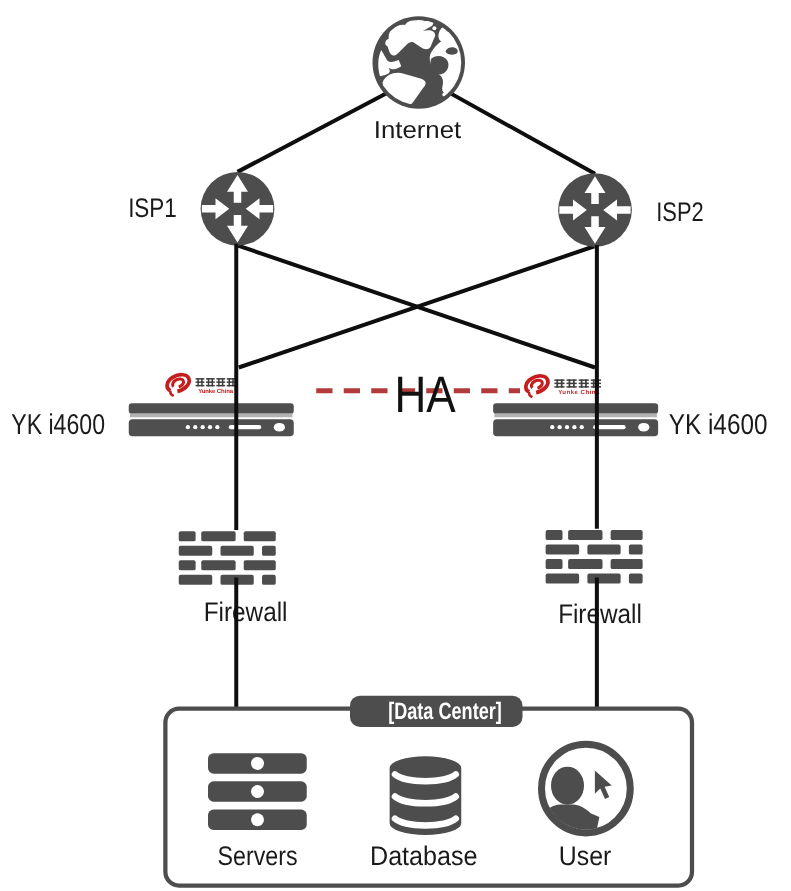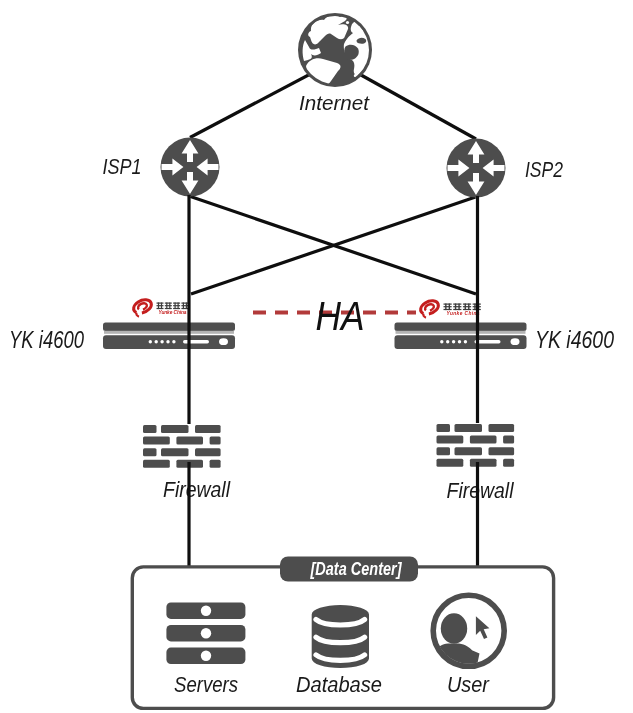--- a/index.html
+++ b/index.html
@@ -1,16 +1,16 @@
 <!DOCTYPE html>
 <html><head>
 <meta charset="utf-8">
 <style>
   html,body{margin:0;padding:0;background:#ffffff;}
-  .wrap{position:relative;width:633px;height:713px;overflow:hidden;font-family:"Liberation Sans",sans-serif;font-style:italic;}
+  .wrap{position:relative;width:633px;height:713px;overflow:hidden;font-family:"Liberation Sans",sans-serif;}
   svg{display:block;}
   text{font-family:"Liberation Sans",sans-serif;}
 </style>
 </head>
 <body>
 <div class="wrap">
 <svg width="633" height="713" viewBox="0 0 633 713" xmlns="http://www.w3.org/2000/svg">
   <rect width="633" height="713" fill="#ffffff"></rect>
 
   <g stroke="#0e0e0e" stroke-width="3.2" fill="none">

